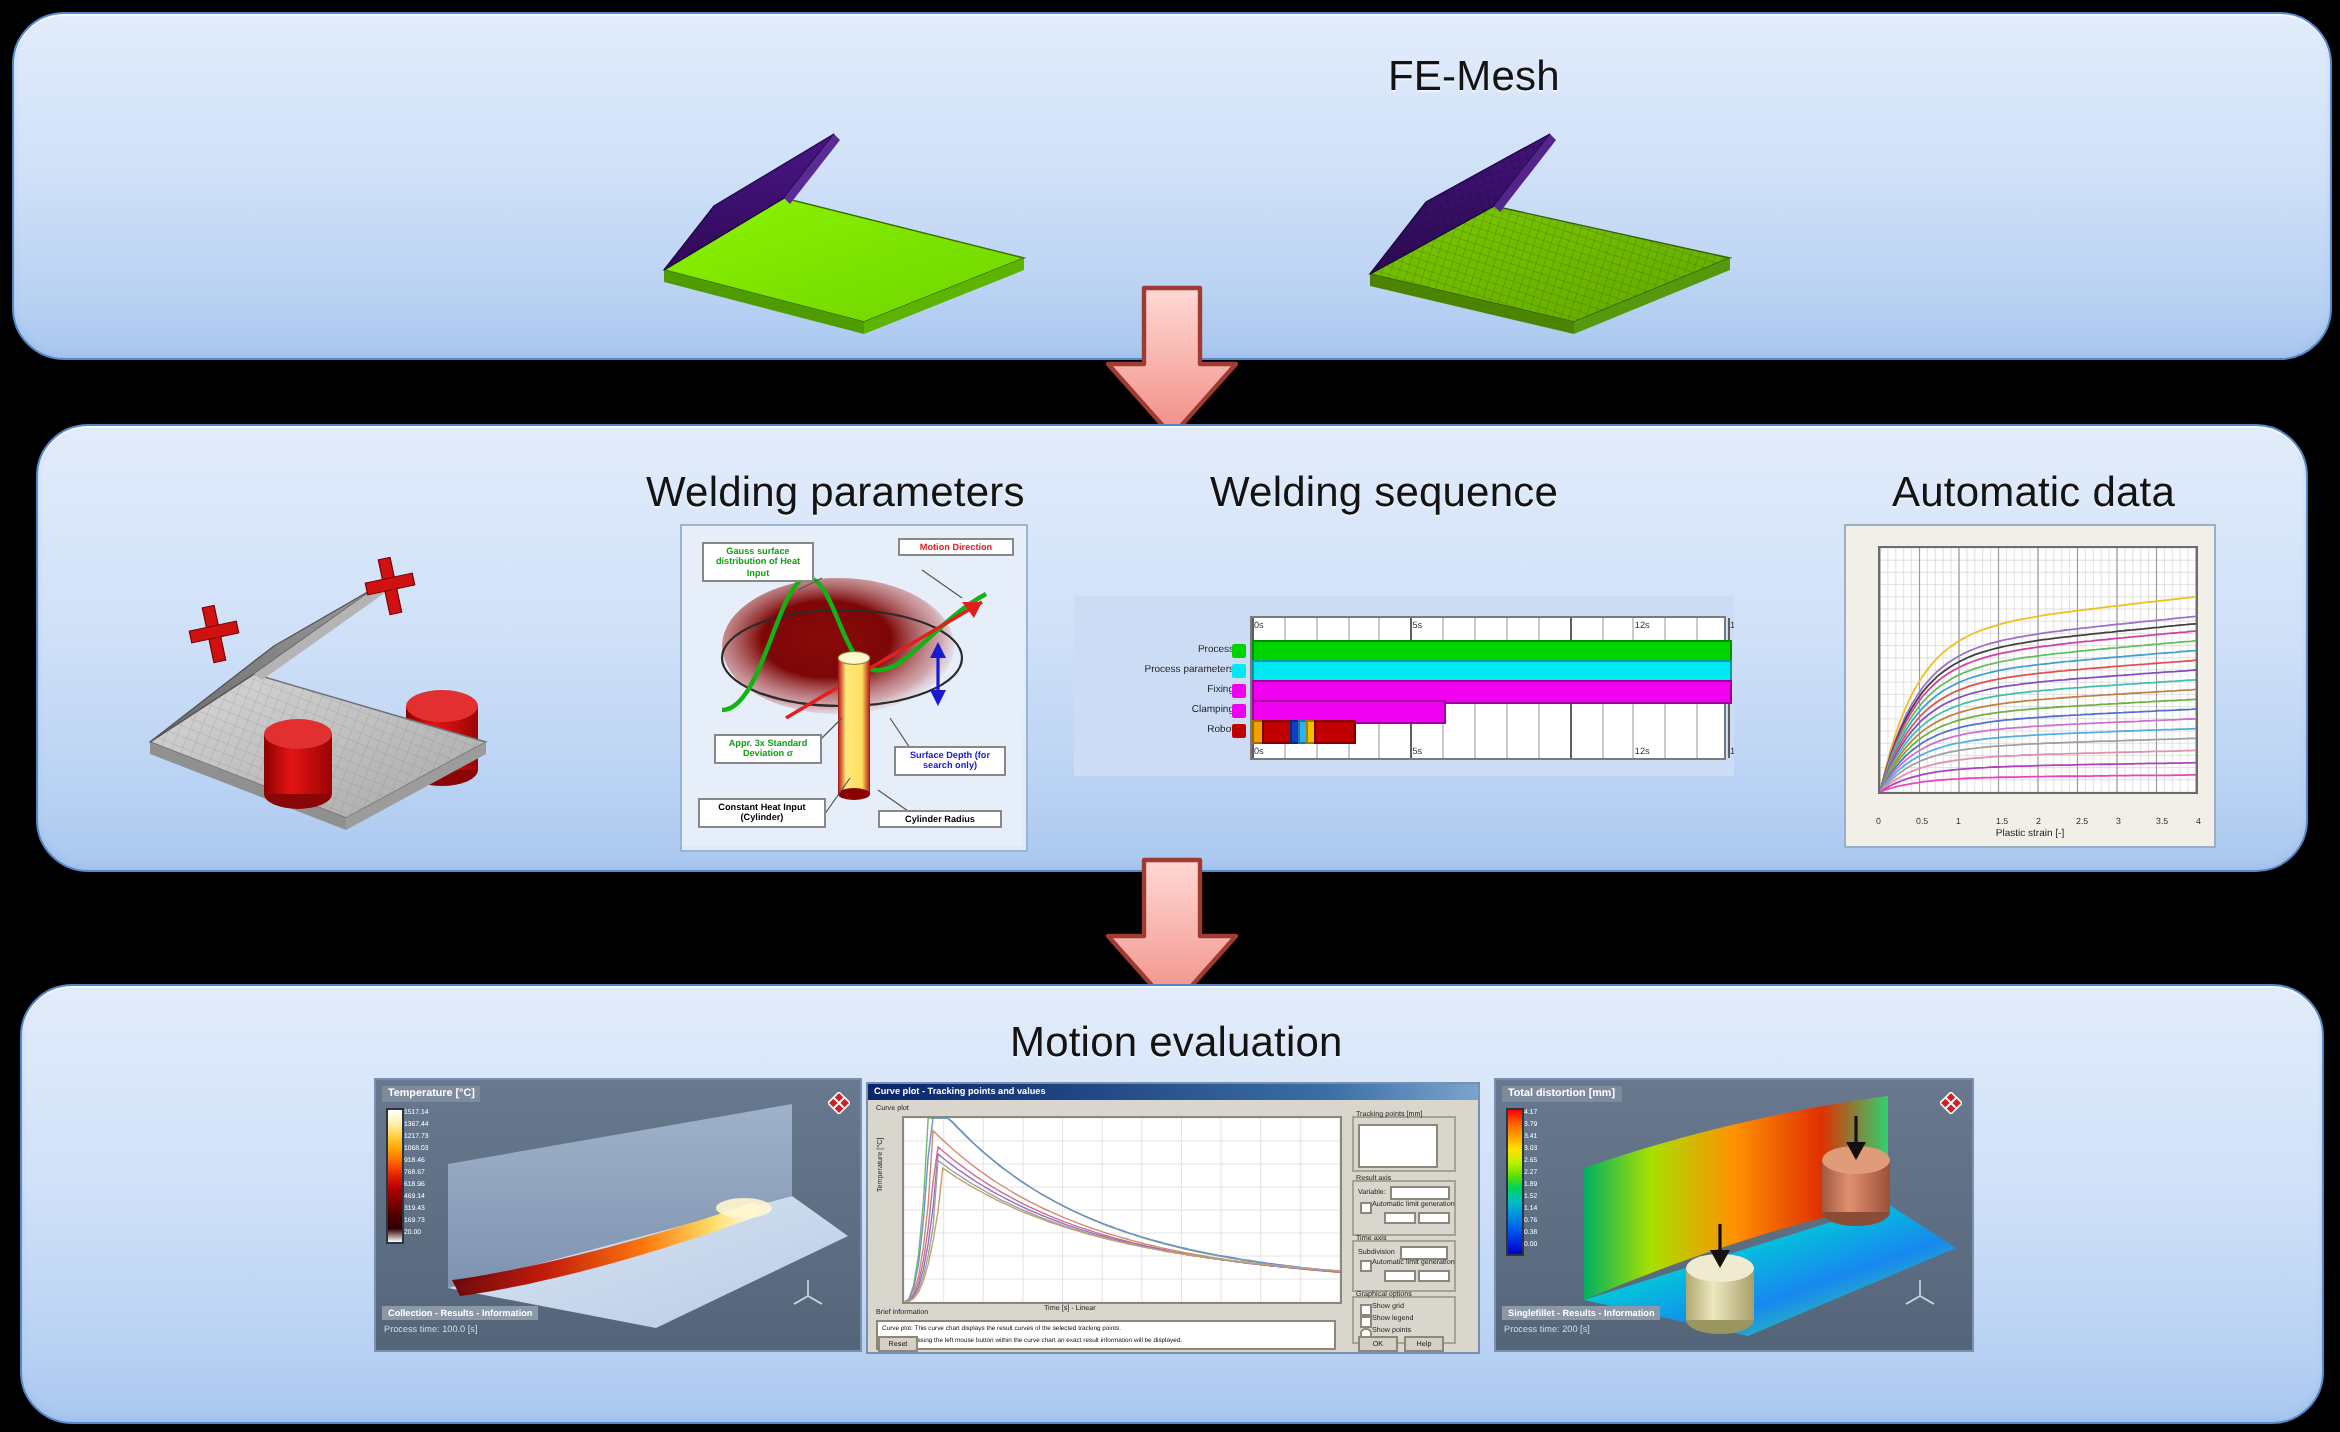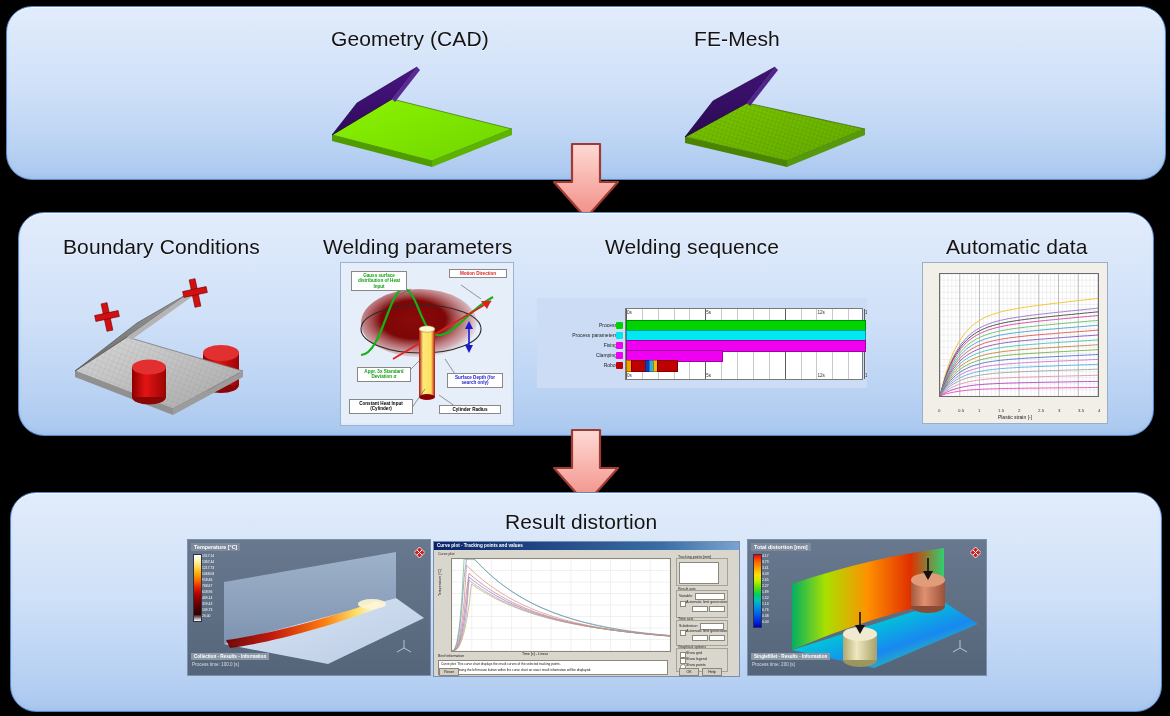--- a/index.html
+++ b/index.html
@@ -109,21 +109,20 @@
   .dlg-btn{position:absolute;background:#d4d0c6;border:1px solid #8d8779;font-size:3.6px;color:#111;text-align:center;}
   .chk{position:absolute;width:3.5px;height:3.5px;border:1px solid #8d8779;background:#fff;}
 </style>
 </head>
 <body>
 
 <div class="stage">
 
   <div class="panel" id="panel-input">
 
-    <div class="panel-title" style="left:324px;top:20px;">Geometry (CAD)</div>
     <div class="panel-title" style="left:687px;top:20px;">FE-Mesh</div>
 
     <div class="scene" style="left:305px;top:50px;">
       <svg width="210" height="110" viewBox="0 0 210 110">
         <defs>
           <linearGradient id="gGreen" x1="0" y1="0" x2="1" y2="1">
             <stop offset="0" stop-color="#8cf400"></stop>
               <stop offset="1" stop-color="#6fd400"></stop>
           </linearGradient>
           <linearGradient id="gPurple" x1="0" y1="0" x2="0" y2="1">
@@ -179,21 +178,20 @@
             <stop offset="0.45" stop-color="#f9b7b1"></stop>
           <stop offset="1" stop-color="#f08d85"></stop>
         </linearGradient>
       </defs>
       <polygon points="24,2 52,2 52,40 70,40 38,76 6,40 24,40" fill="url(#arrGrad)" stroke="#9e3b33" stroke-width="2.2" stroke-linejoin="round"></polygon>
     </svg>
   </div>
 
   <div class="panel" id="panel-setup">
 
-    <div class="panel-title" style="left:44px;top:22px;">Boundary Conditions</div>
     <div class="panel-title" style="left:304px;top:22px;">Welding parameters</div>
     <div class="panel-title" style="left:586px;top:22px;">Welding sequence</div>
     <div class="panel-title" style="left:927px;top:22px;">Automatic data</div>
 
     <div class="scene" style="left:42px;top:62px;">
       <svg width="200" height="150" viewBox="0 0 200 150">
         <defs>
           <linearGradient id="plateGray" x1="0" y1="0" x2="1" y2="1">
             <stop offset="0" stop-color="#d8d8d8"></stop>
               <stop offset="1" stop-color="#a8a8a8"></stop>
@@ -461,21 +459,21 @@
     <div class="mat-xlabel">Plastic strain [-]</div>
   </div>
 
   <div class="flow-arrow" id="arrow-2">
     <svg viewBox="0 0 76 78">
       <polygon points="24,2 52,2 52,40 70,40 38,76 6,40 24,40" fill="url(#arrGrad)" stroke="#9e3b33" stroke-width="2.2" stroke-linejoin="round"></polygon>
     </svg>
   </div>
 
   <div class="panel" id="panel-results">
-    <div class="panel-title" style="left:494px;top:17px;">Result distortion</div>
+    <div class="panel-title" style="left:494px;top:17px;">Motion evaluation</div>
   </div>
 
   <div class="resultwin" id="res-temp">
     <svg width="242" height="135" viewBox="0 0 242 135" style="position:absolute;left:0;top:0;">
       <defs>
         <linearGradient id="bg1" x1="0" y1="0" x2="0" y2="1">
           <stop offset="0" stop-color="#68798f"></stop>
             <stop offset="1" stop-color="#556579"></stop>
         </linearGradient>
         <linearGradient id="plateBlu" x1="0" y1="0" x2="1" y2="1">

